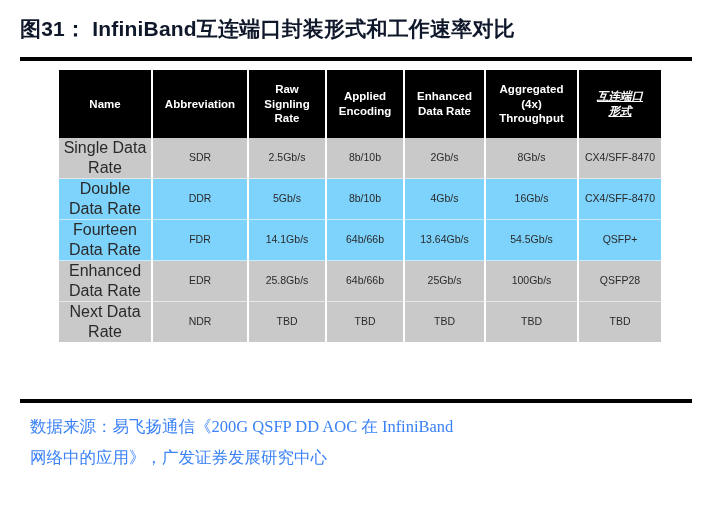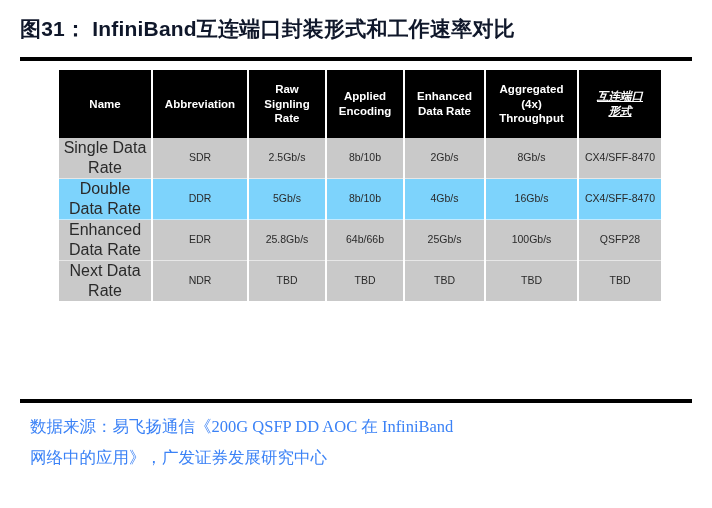--- a/index.html
+++ b/index.html
@@ -165,20 +165,29 @@
       </tr>
       <tr class="even">
         <td class="name-cell">Double Data Rate</td>
         <td>DDR</td>
         <td>5Gb/s</td>
         <td>8b/10b</td>
         <td>4Gb/s</td>
         <td>16Gb/s</td>
         <td>CX4/SFF-8470</td>
       </tr>
+      <tr class="even">
+        <td class="name-cell">Fourteen Data Rate</td>
+        <td>FDR</td>
+        <td>14.1Gb/s</td>
+        <td>64b/66b</td>
+        <td>13.64Gb/s</td>
+        <td>54.5Gb/s</td>
+        <td>QSFP+</td>
+      </tr>
       <tr class="odd">
         <td class="name-cell">Enhanced Data Rate</td>
         <td>EDR</td>
         <td>25.8Gb/s</td>
         <td>64b/66b</td>
         <td>25Gb/s</td>
         <td>100Gb/s</td>
         <td>QSFP28</td>
       </tr>
       <tr class="odd">

